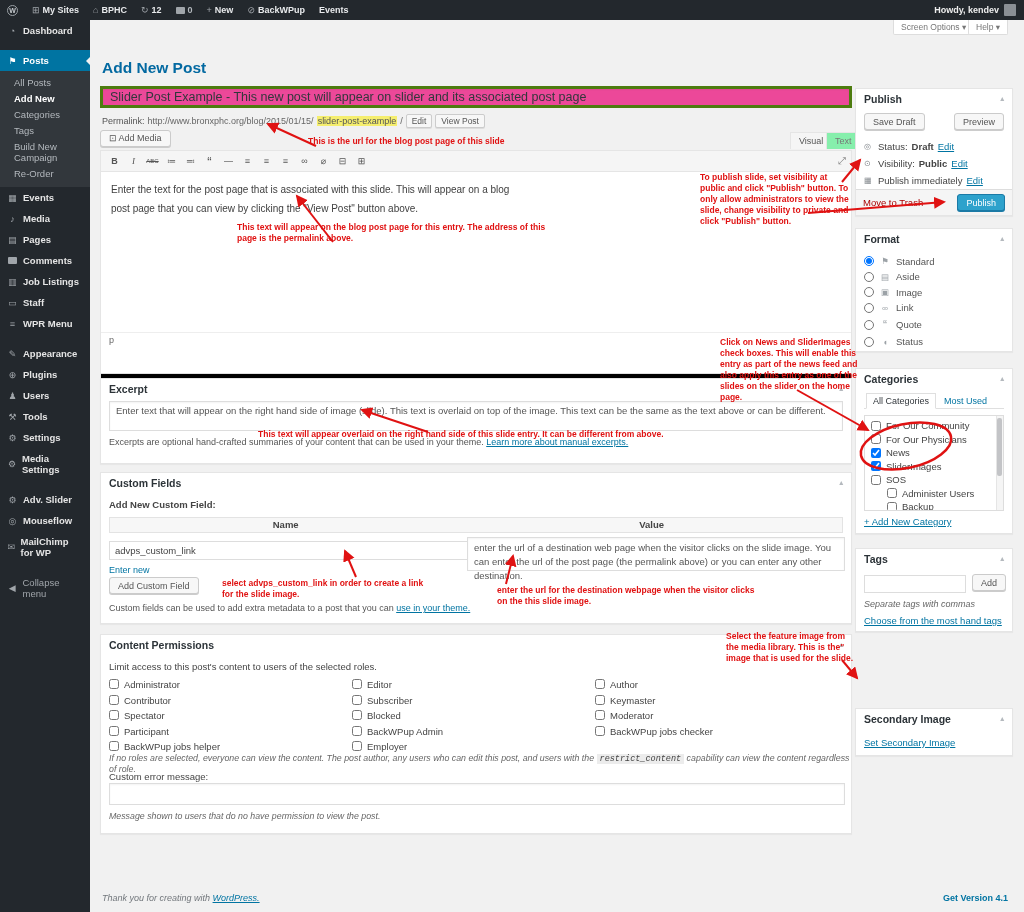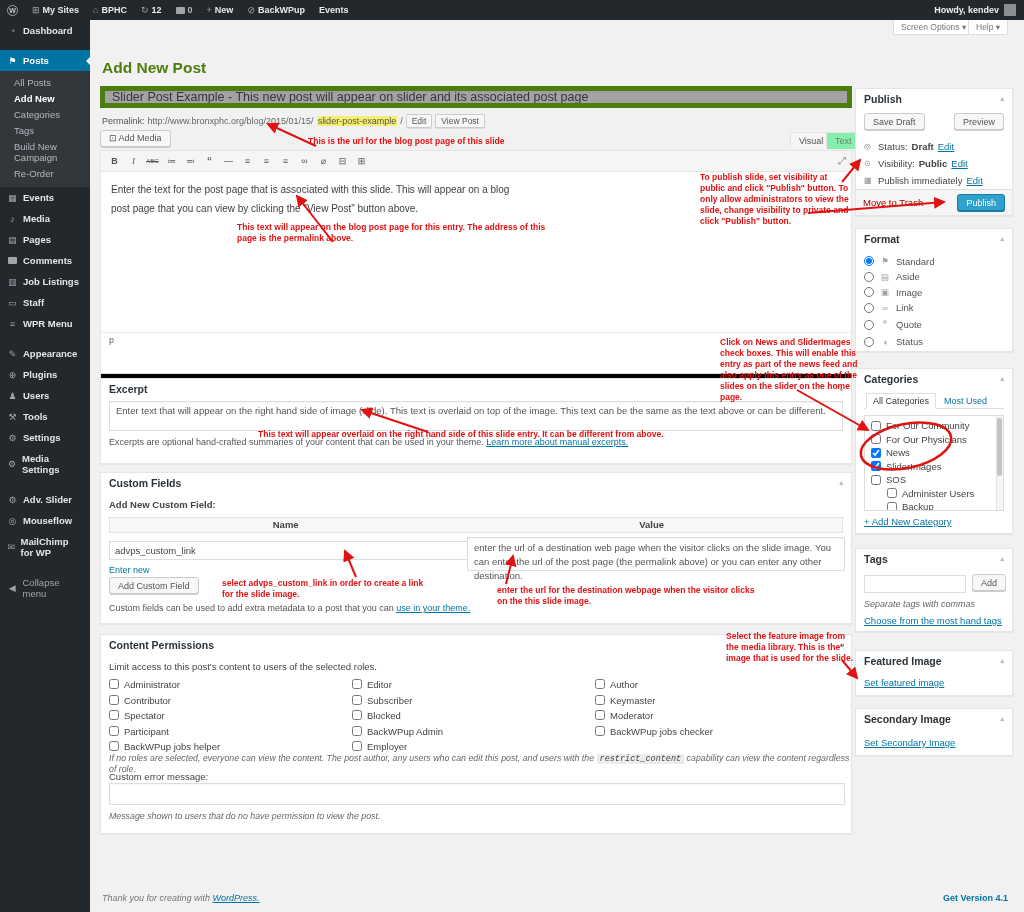--- a/index.html
+++ b/index.html
@@ -26,22 +26,22 @@
   .submenu { background:#32373c; padding:3px 0 6px; }
   .smi { padding:2.5px 8px 2.5px 14px; color:#b4b9be; }
   .smi.current { color:#fff; font-weight:bold; }
   .gap { height:9px; }
 
   
   #main { position:absolute; left:90px; top:20px; width:934px; height:892px; }
   .lnk { color:#0074a2; text-decoration:underline; cursor:pointer; }
   .tabbtn { position:absolute; top:0; background:#fff; border:1px solid #ddd; border-top:none; color:#777; font-size:8.5px; padding:2px 7px; border-radius:0 0 2px 2px; }
   #notice { position:absolute; left:10px; top:12px; background:#fff; border-left:3px solid #ffba00; box-shadow:0 1px 1px rgba(0,0,0,.1); padding:4px 8px; font-size:9px; color:#444; white-space:nowrap; }
-  #pagetitle { position:absolute; left:12px; top:39px; font-size:15.5px; font-weight:600; color:#4d7c0f; }
-  #titleinput { position:absolute; left:10px; top:66px; width:752px; height:22px; border:5px solid #4d7c0f; padding:2px 7px; font-size:12.5px; color:#32373c; background:#a3a3a3; font-family:inherit; box-shadow:inset 0 1px 2px rgba(0,0,0,.05); }
+  #pagetitle { position:absolute; left:12px; top:39px; font-size:15.5px; font-weight:600; color:#0369a1; }
+  #titleinput { position:absolute; left:10px; top:66px; width:752px; height:22px; border:3px solid #4d7c0f; padding:2px 7px; font-size:12.5px; color:#32373c; background:#ec4899; font-family:inherit; box-shadow:inset 0 1px 2px rgba(0,0,0,.05); }
   #permalink { position:absolute; left:12px; top:94px; font-size:9px; color:#666; display:flex; align-items:center; gap:3px; white-space:nowrap;text-align:right; }
   .slug { background:#f5ee6e; padding:0 1px; color:#555; }
   .minibtn { background:#f7f7f7; border:1px solid #ccc; border-radius:2px; padding:1px 5px; font-size:8.5px; color:#555; box-shadow:0 1px 0 #ddd; white-space:nowrap; }
   .btn { display:inline-block; background:#f7f7f7; border:1px solid #cbcbcb; border-radius:3px; color:#555; font-size:9px; padding:2.5px 8px; box-shadow:0 1px 0 #ccc; white-space:nowrap; }
   .btn-primary { background:#2ea2cc; border:1px solid #1b7aa6; color:#fff; box-shadow:0 1px 0 #1b7aa6; }
   #mediarow { position:absolute; left:10px; top:107px; }
   .edtab { position:absolute; top:112px; font-size:9px; padding:3px 8px; border:1px solid #e5e5e5; border-bottom:none; }
   #tab-visual { left:700px; background:#f5f5f5; color:#555; }
   #tab-text { left:736px; background:#86efac; color:#777; }
 
@@ -517,27 +517,20 @@
     <div class="pbhd">
         <span>Tags</span>
         <span class="toggle">▴</span>
       </div>
     <input id="tagsinput" type="text" style="">
     <span class="btn" style="position:absolute;left:116px;top:25px;">Add</span>
     <div class="it" style="position:absolute;left:8px;top:50px;font-size:9px;">Separate tags with commas</div>
     <span class="lnk" style="position:absolute;left:8px;top:66px;font-size:9.5px;">Choose from the most hand tags</span>
   </div>
 
-  <div class="postbox" style="left:765px;top:630px;width:158px;height:46px;">
-    <div class="pbhd">
-        <span>Featured Image</span>
-        <span class="toggle">▴</span>
-      </div>
-    <span class="lnk" style="position:absolute;left:8px;top:26px;font-size:9.5px;">Set featured image</span>
-  </div>
 
   <div class="postbox" style="left:765px;top:688px;width:158px;height:48px;">
     <div class="pbhd">
         <span>Secondary Image</span>
         <span class="toggle">▴</span>
       </div>
     <span class="lnk" style="position:absolute;left:8px;top:28px;font-size:9.5px;">Set Secondary Image</span>
   </div>
 
   <div id="footleft"><span>Thank you for creating with </span><span class="lnk" style="font-style:italic;">WordPress.</span></div>

